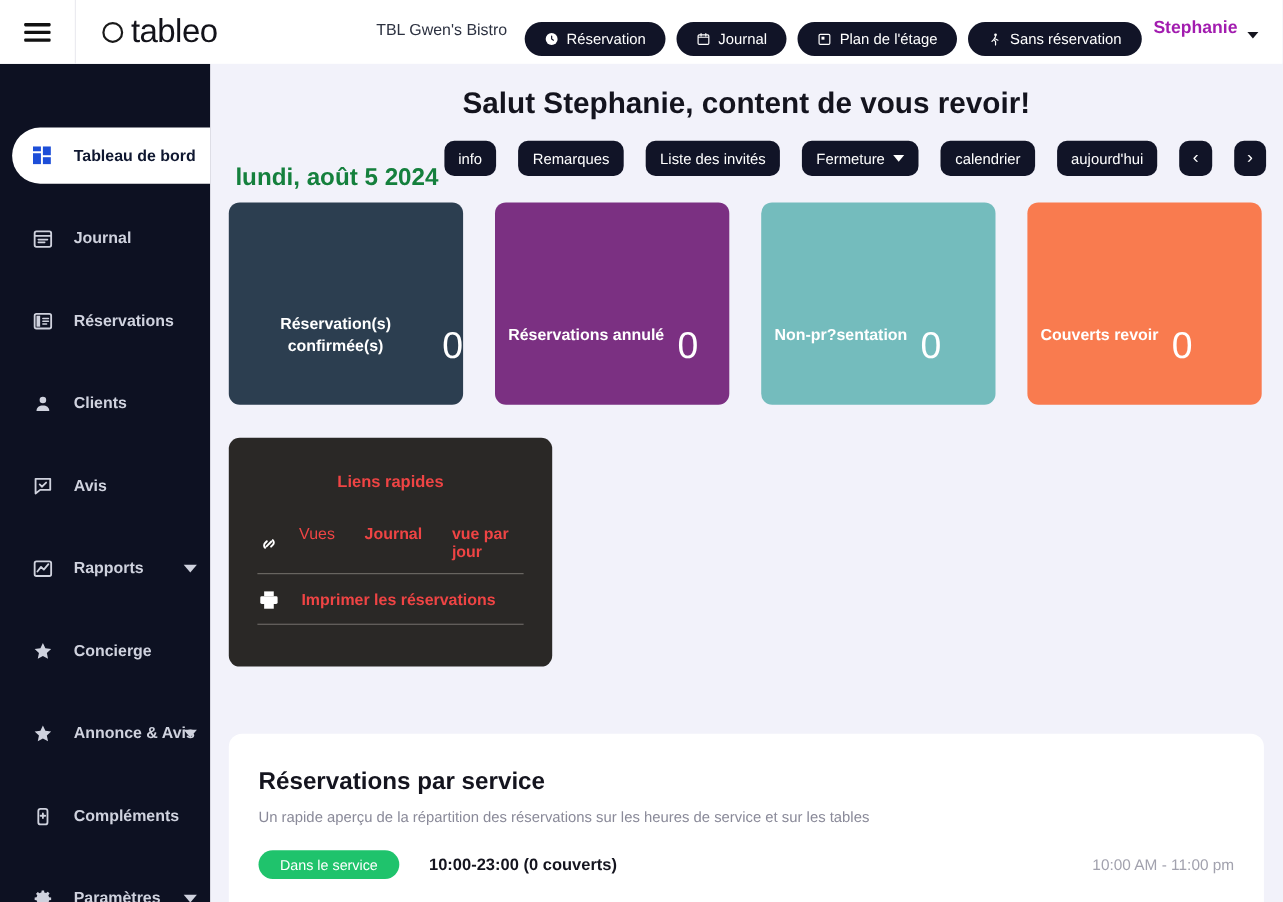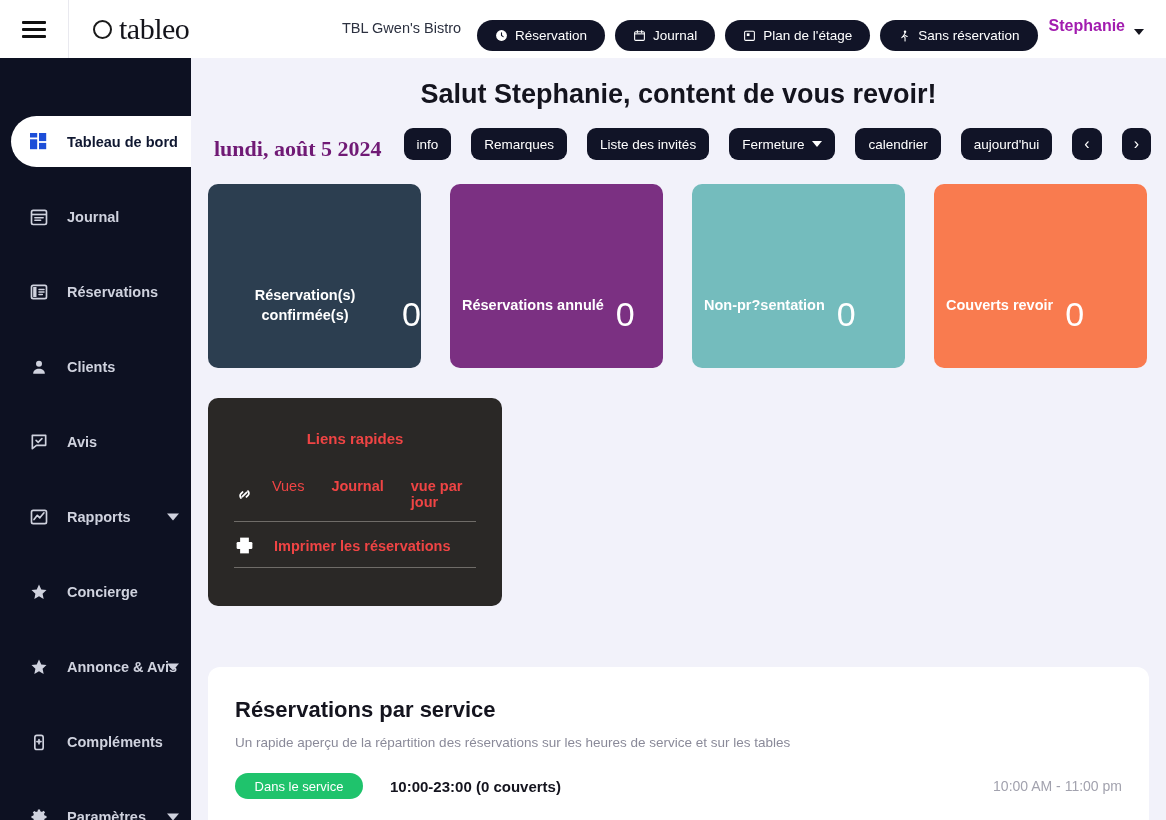--- a/index.html
+++ b/index.html
@@ -30,21 +30,21 @@
 
   .logo-wrap {
     display: flex; align-items: center; gap: 7px;
     padding-left: 24px;
   }
   .logo-ring {
     width: 19px; height: 19px; border: 2px solid #1a1a1a;
     border-radius: 50%;
   }
   .logo-text {
-    font-family: Liberation Serif, serif;
+    font-family: Liberation Sans, sans-serif;
     font-size: 30px; color: #13131a; letter-spacing: -0.5px;
     line-height: 1;
   }
 
   .venue-name {
     position: absolute; left: 342px; top: 20px;
     font-size: 14.5px; color: #2c3140;
   }
 
   .hdr-btns {
@@ -131,22 +131,22 @@
     font-size: 27px; font-weight: bold; color: #14141e;
     padding-top: 21px;
   }
 
   .daterow {
     position: relative;
     margin-top: 18px;
     height: 38px;
   }
   .datetitle {
-    position: absolute; left: 23px; top: 8px;
-    font-size: 22px; font-weight: bold; color: #701a75; font-family: Liberation Serif, serif;
+    position: absolute; left: 23px; top: 20px;
+    font-size: 22px; font-weight: bold; color: #15803d;
   }
   .filters {
     position: absolute; right: 15px; top: 0;
     display: flex; gap: 20px; align-items: flex-end;
   }
   .fbtn {
     background: #111427; color: #fff;
     border-radius: 9px;
     height: 32px;
     display: inline-flex; align-items: center; gap: 8px;

